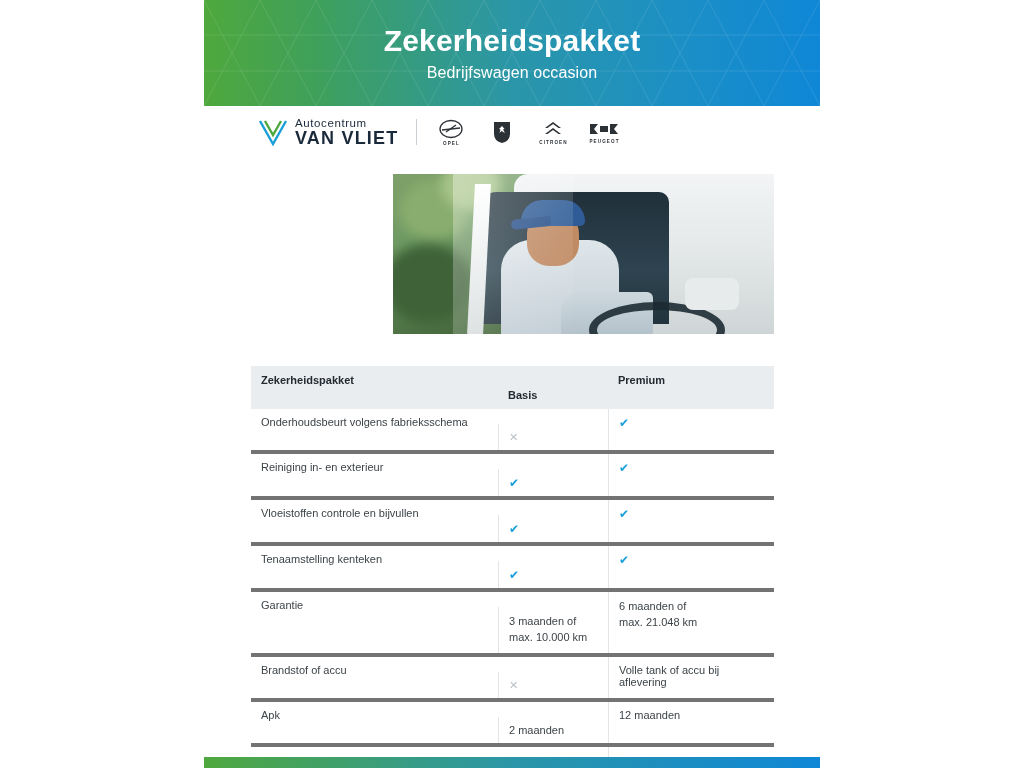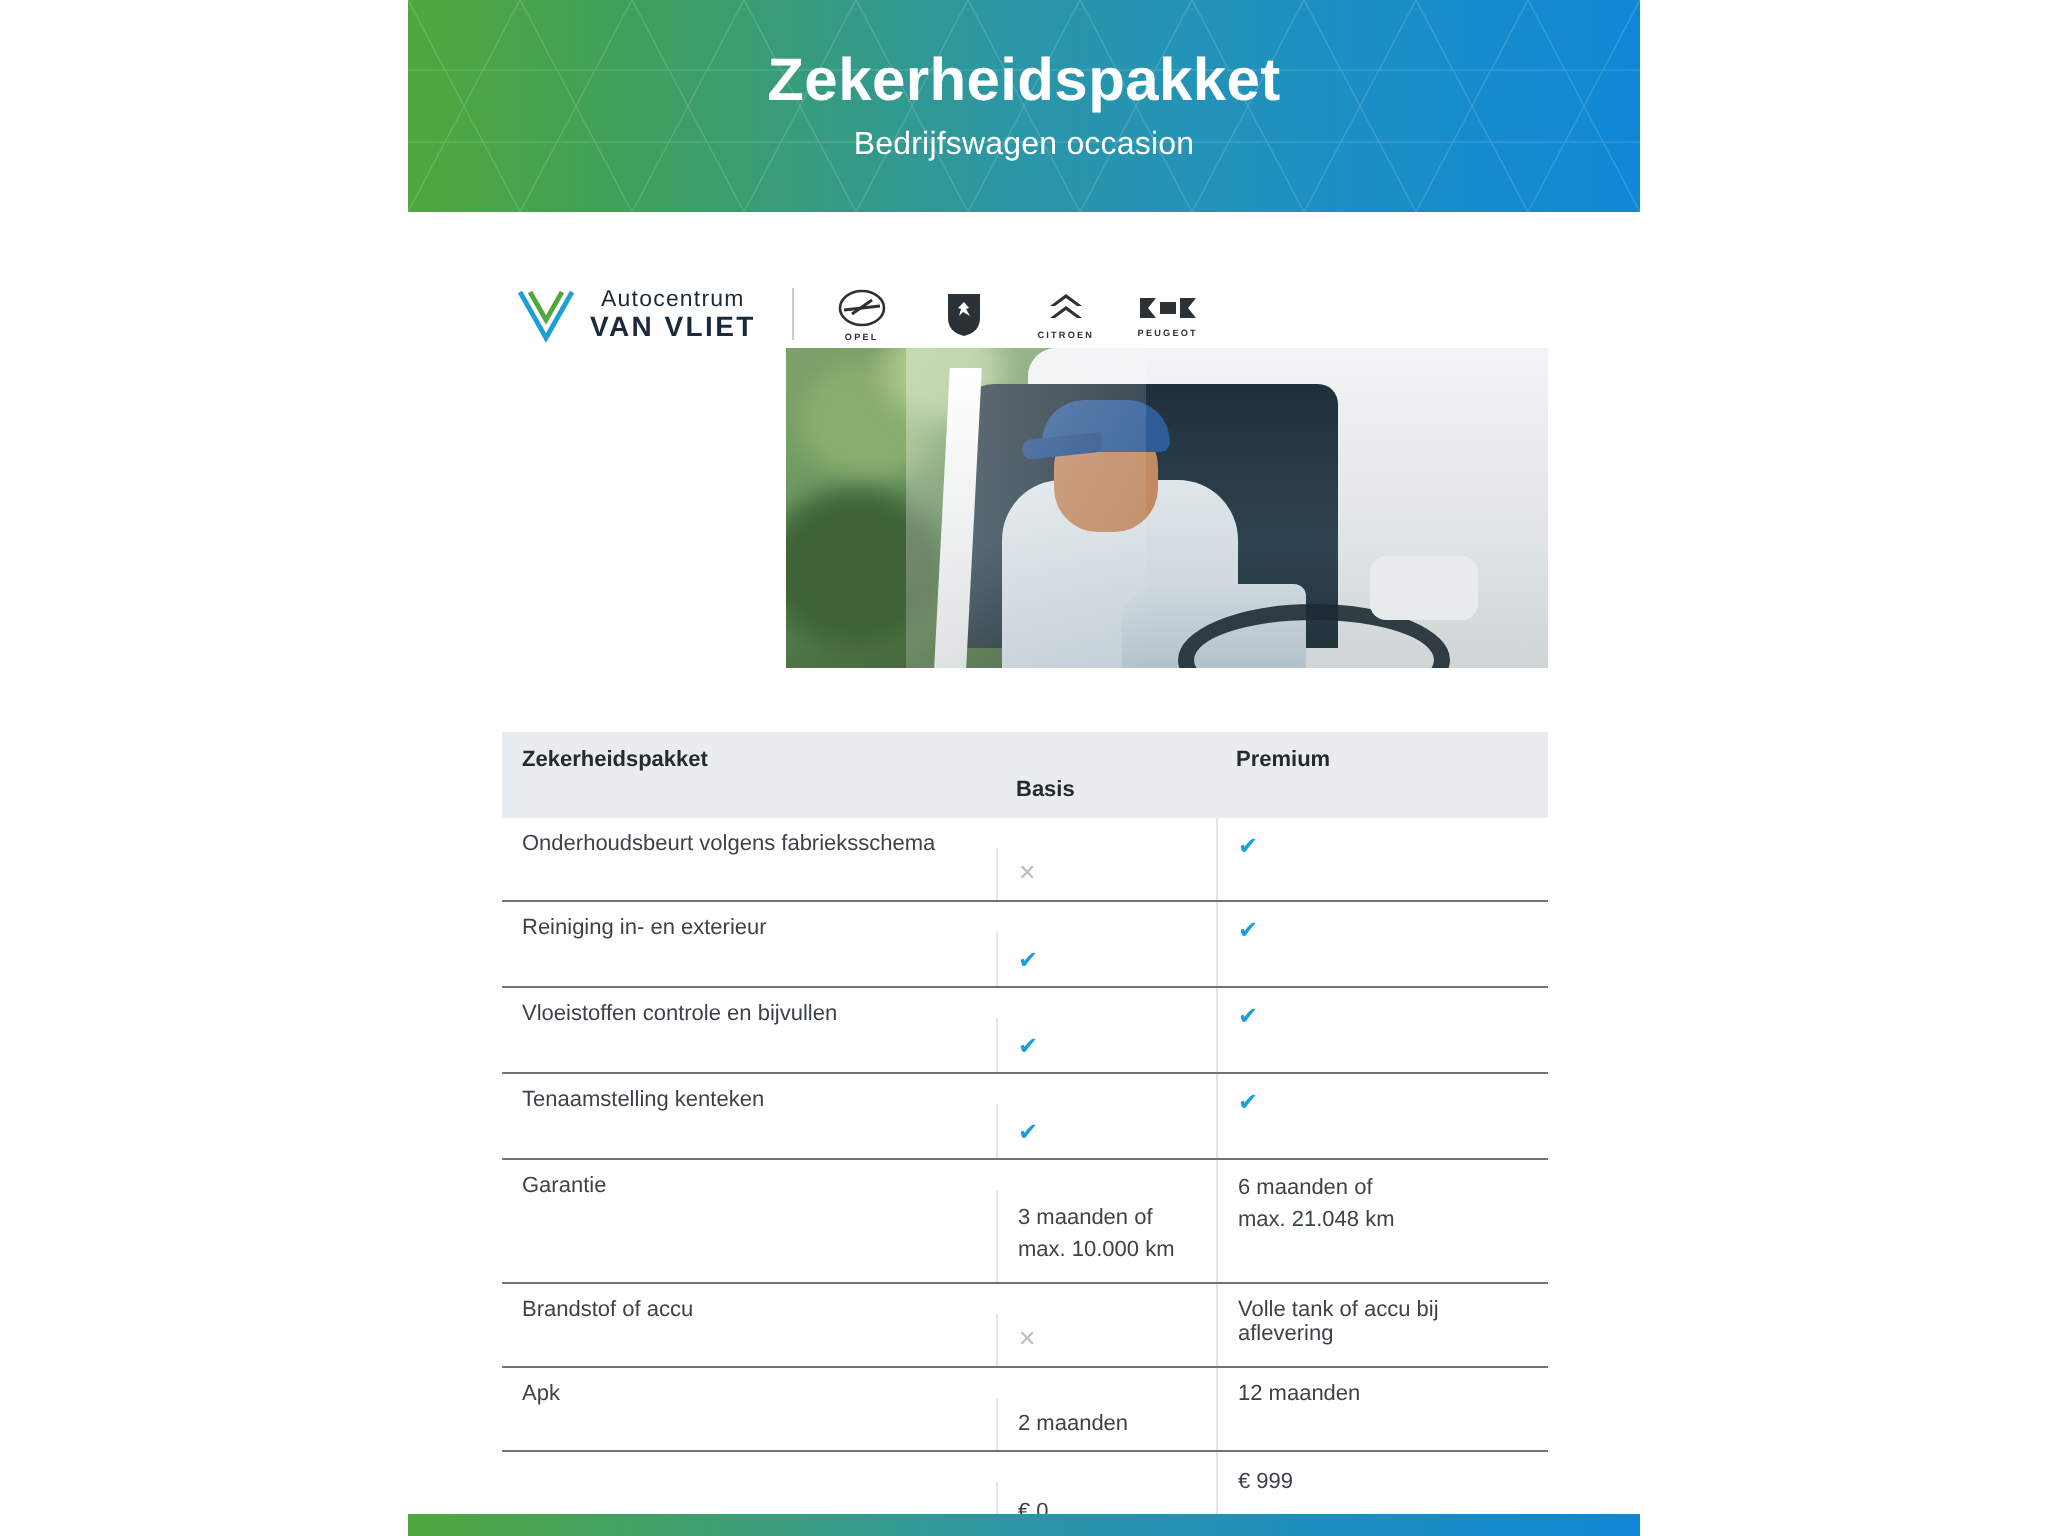--- a/index.html
+++ b/index.html
@@ -55,26 +55,25 @@
     font-size: 16px;
     font-weight: normal;
     margin-top: 7px;
     letter-spacing: 0.1px;
   }
 
   
   .brandrow {
     position: absolute;
     left: 258px;
-    top: 139px;
+    top: 114px;
     width: 520px;
     height: 36px;
     display: flex;
     align-items: center;
-    text-align: center;
   }
   .logo {
     display: flex;
     align-items: center;
   }
   .logo-mark {
     width: 30px;
     height: 28px;
     margin-right: 7px;
   }
@@ -83,21 +82,21 @@
     flex-direction: column;
     line-height: 1.05;
   }
   .logo-text .l1 {
     font-size: 11.5px;
     color: #1b2a3a;
     letter-spacing: 0.6px;
     font-weight: normal;
   }
   .logo-text .l2 {
-    font-size: 14px;
+    font-size: 18px;
     color: #1b2a3a;
     letter-spacing: 1.2px;
     font-weight: bold;
   }
   .brand-sep {
     width: 1px;
     height: 26px;
     background: #c9ced3;
     margin: 0 17px 0 18px;
   }
@@ -247,21 +246,21 @@
     position: absolute;
     left: 251px;
     top: 366px;
     width: 523px;
     font-size: 11px;
     color: #3c4348;
   }
   .trow {
     display: flex;
     align-items: stretch;
-    border-bottom: 1px solid #737373;
+    border-bottom: 4px solid #737373;
   }
   .trow.head {
     background: #e9edf0;
     border-bottom: none;
   }
   .trow.last {
     border-bottom: none;
   }
   .cell {
     padding: 7px 10px;

